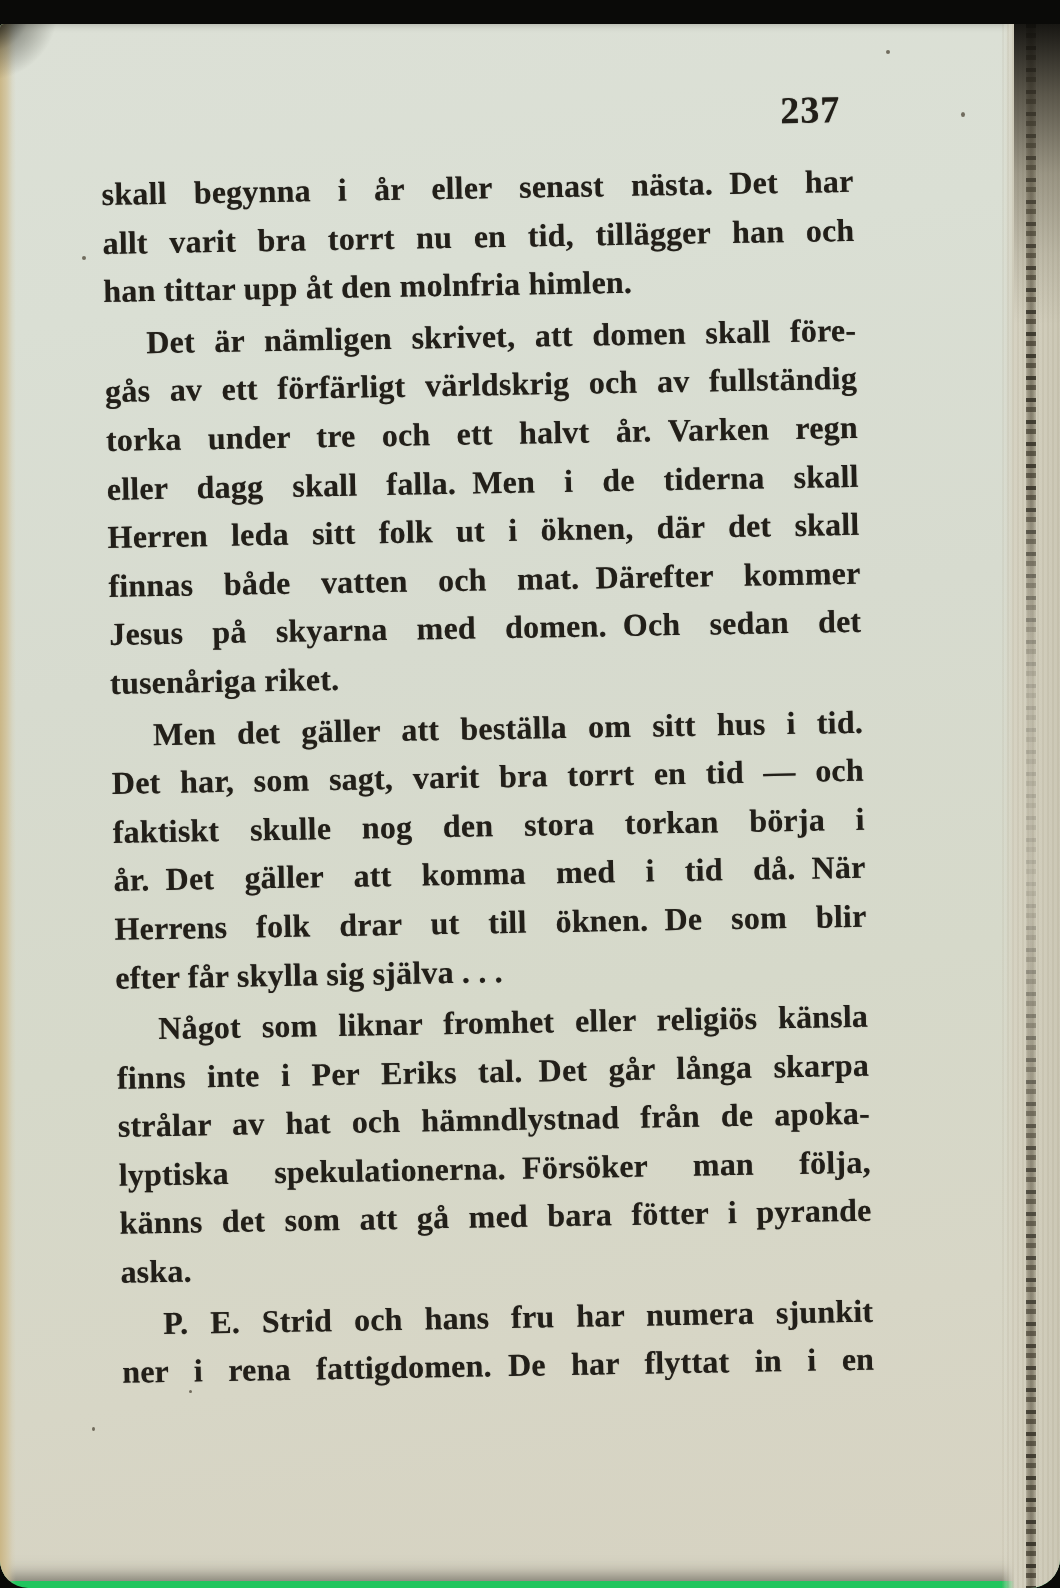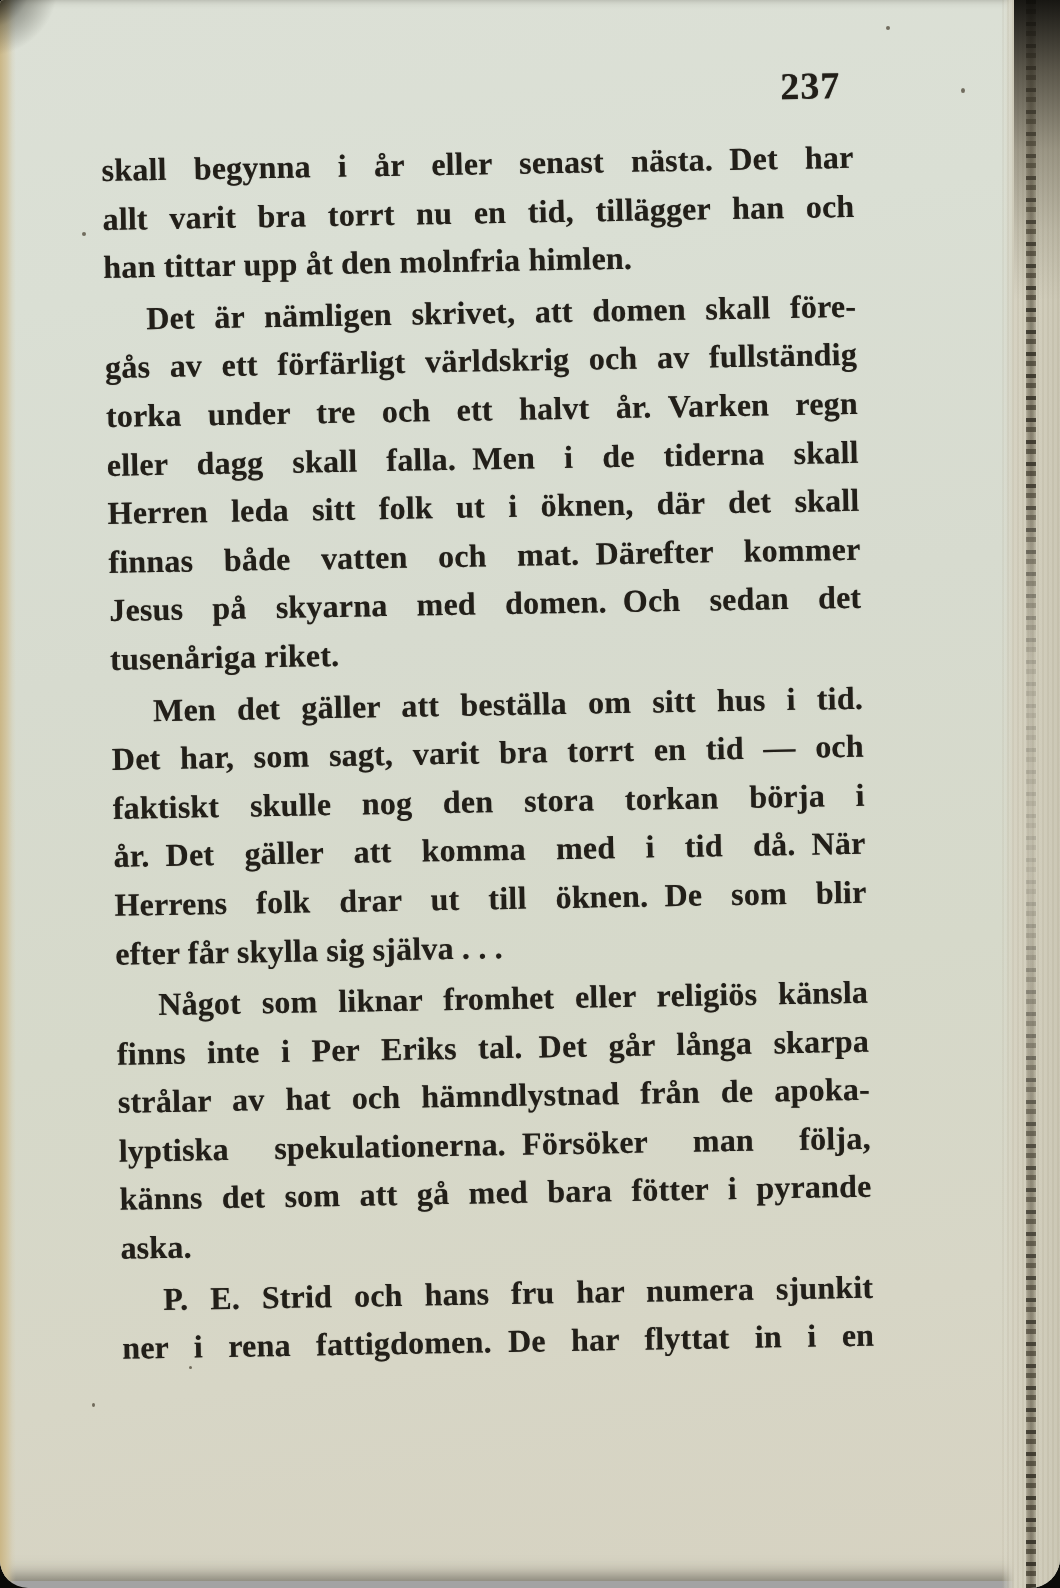--- a/index.html
+++ b/index.html
@@ -8,21 +8,22 @@
     background: #0a0a08;
     overflow: hidden;
     font-family: "Liberation Serif", "DejaVu Serif", serif;
     position: relative;
   }
   
   .scan {
     position: absolute; inset: 0;
     border-radius: 4px 0 30px 28px;
     overflow: hidden;
-    background: #a3a3a3;
+    background: #22c55e;
+    margin-top: 24px;
   }
   
   .paper {
     position: absolute; left: 0; top: 0; right: 0; bottom: 7px;
     background:
       linear-gradient(172deg,
         #dce0d6 0%, #dadfd4 18%, #d7dbcf 40%,
         #d6d9ca 62%, #d7d6c6 82%, #d6d2c1 100%);
     box-shadow:
       inset 0 -14px 18px -10px rgba(32,30,22,0.55),

